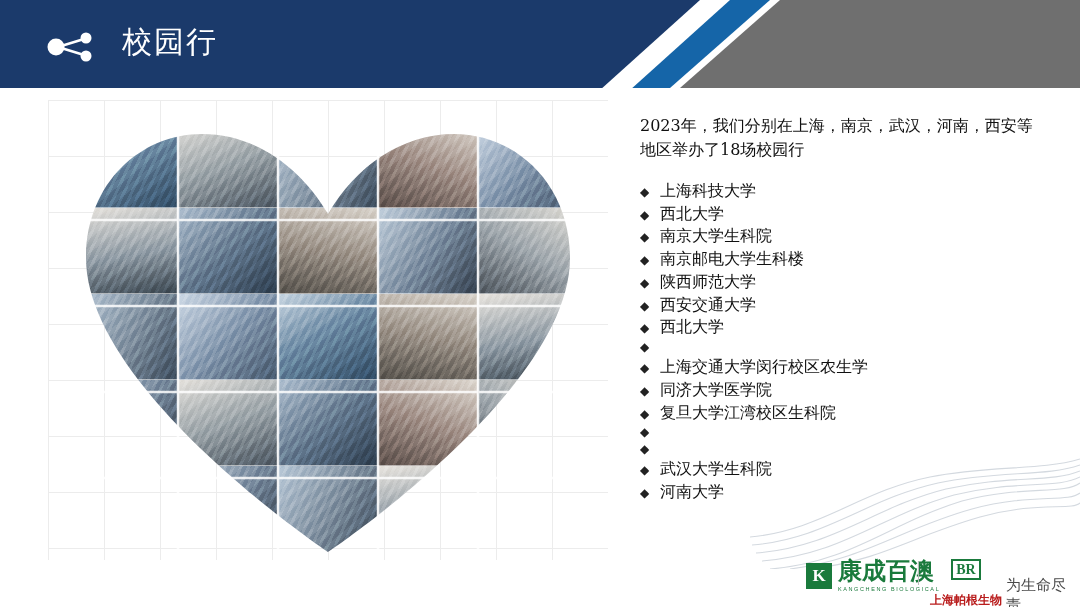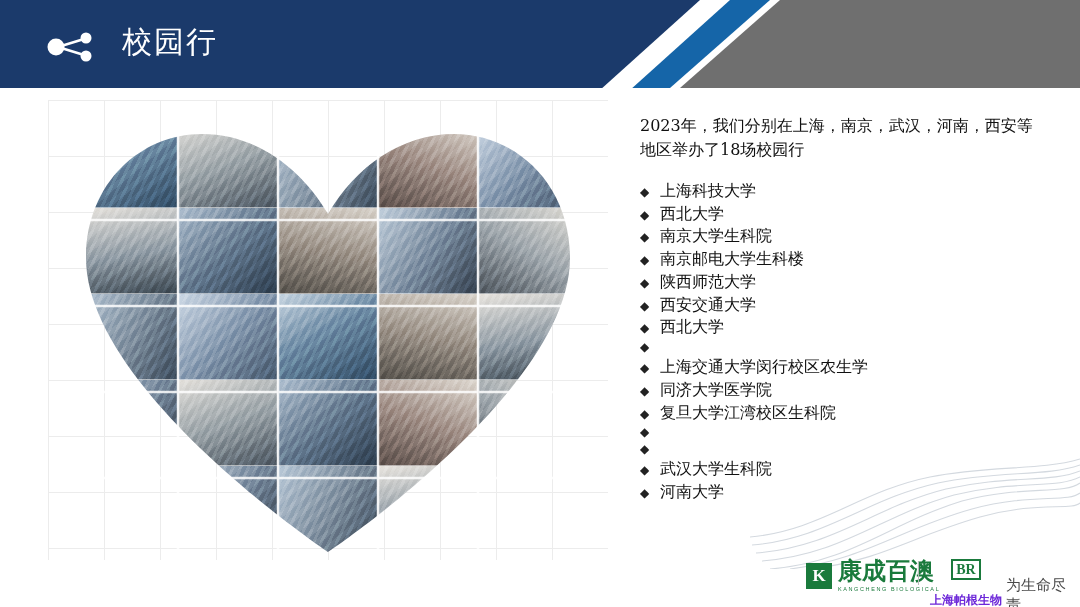--- a/index.html
+++ b/index.html
@@ -254,21 +254,21 @@
     border: 2px solid #1a7a3c;
     color: #1a7a3c;
     font-weight: bold;
     font-size: 14px;
     padding: 1px 3px;
     font-family: "Liberation Serif", serif;
     line-height: 1.1;
   }
   .br-cn {
     font-size: 12px;
-    color: #6d28d9;
+    color: #b91c1c;
     font-weight: bold;
     font-family: "DejaVu Sans", sans-serif;
     line-height: 1;
     text-align: center;
   }
   .br-en {
     font-size: 5px;
     color: #1a7a3c;
     letter-spacing: 1.1px;
     font-family: "Liberation Sans", sans-serif;

